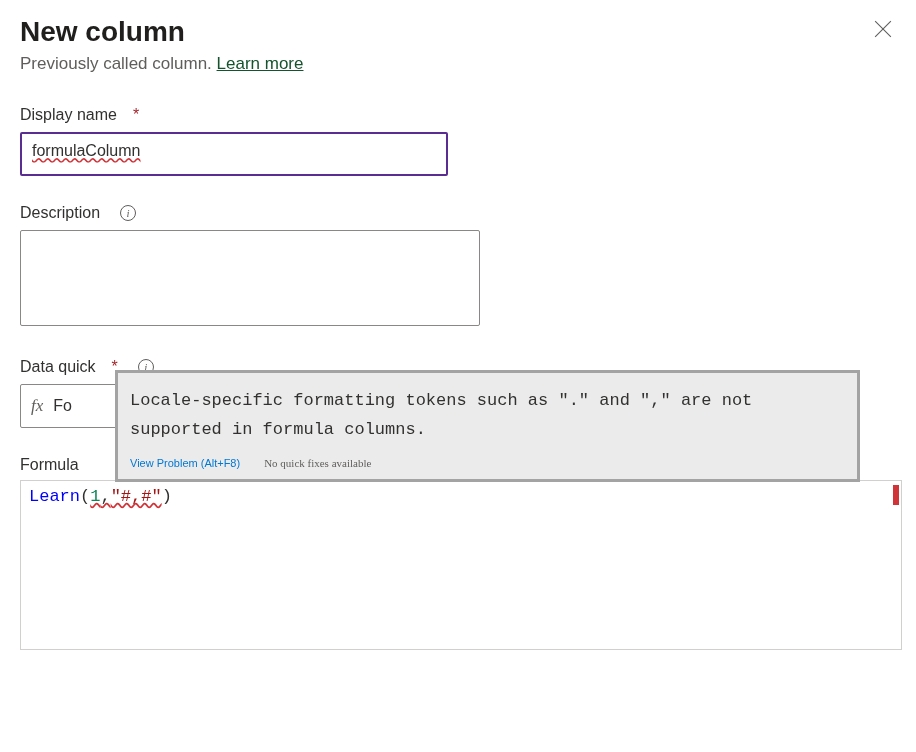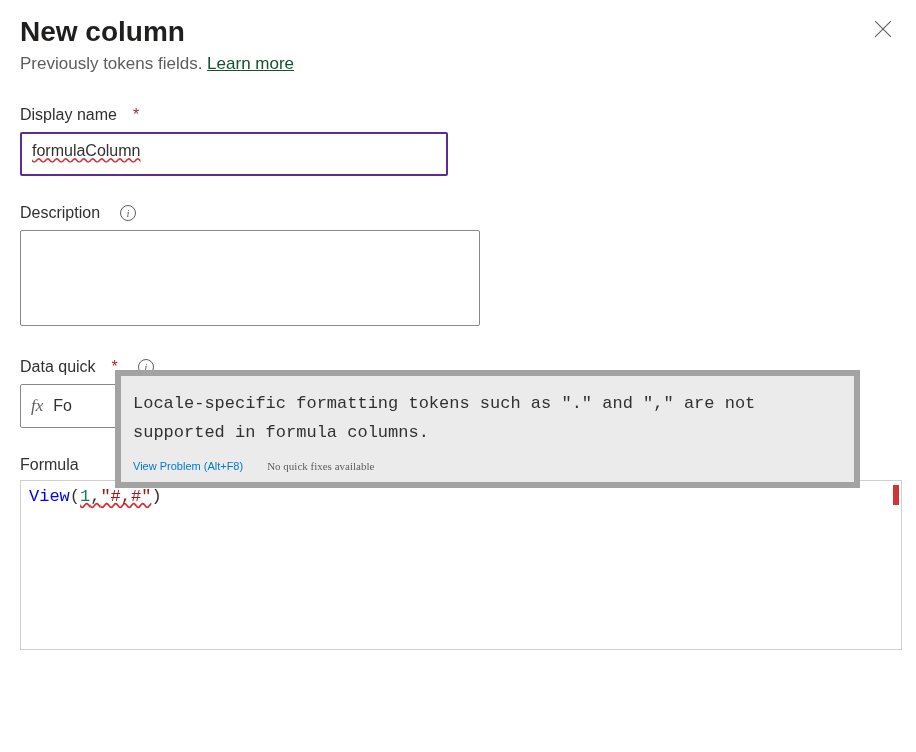--- a/index.html
+++ b/index.html
@@ -107,21 +107,21 @@
       font-size: 17px;
       color: #605e5c;
     }
 
     .tooltip {
       position: absolute;
       top: 12px;
       left: 95px;
       width: 745px;
       background: #ebebeb;
-      border: 6px solid #a3a3a3;
+      border: 3px solid #a3a3a3;
       padding: 14px 12px 10px;
       font-size: 17px;
       color: #323130;
       z-index: 10;
     }
     .tooltip-msg {
       font-family: "Consolas", "Courier New", monospace;
       line-height: 1.7;
       margin-bottom: 12px;
       white-space: pre-wrap;
@@ -169,21 +169,21 @@
       text-decoration-skip-ink: none;
     }
   </style>
 </head>
 <body>
 
 <div class="header">
   <div>
     <h1 class="title">New column</h1>
     <div class="subtitle-row">
-      <span>Previously tokens fields.</span>
+      <span>Previously called column.</span>
       <a class="subtitle-link">Learn more</a>
     </div>
   </div>
   <button class="close-btn">
     <svg viewBox="0 0 16 16" stroke="#605e5c" stroke-width="1" fill="none">
       <line x1="1" y1="1" x2="15" y2="15"></line>
         <line x1="15" y1="1" x2="1" y2="15"></line>
     </svg>
   </button>
 </div>
@@ -222,16 +222,16 @@
     <div class="tooltip-footer">
       <span class="view-problem">View Problem (Alt+F8)</span>
       <span class="no-fixes">No quick fixes available</span>
     </div>
   </div>
 </div>
 
 <div class="field-group">
   <div class="formula-label">Formula</div>
   <div class="formula-editor">
-    <span class="tok-fn">View</span><span class="tok-punc">(</span><span class="tok-num wavy-under">1</span><span class="tok-punc wavy-under">,</span><span class="tok-str wavy-under">"#,#"</span><span class="tok-punc">)</span>
+    <span class="tok-fn">Learn</span><span class="tok-punc">(</span><span class="tok-num wavy-under">1</span><span class="tok-punc wavy-under">,</span><span class="tok-str wavy-under">"#,#"</span><span class="tok-punc">)</span>
     <div class="error-marker"></div>
   </div>
 </div>
 
 </body></html>

